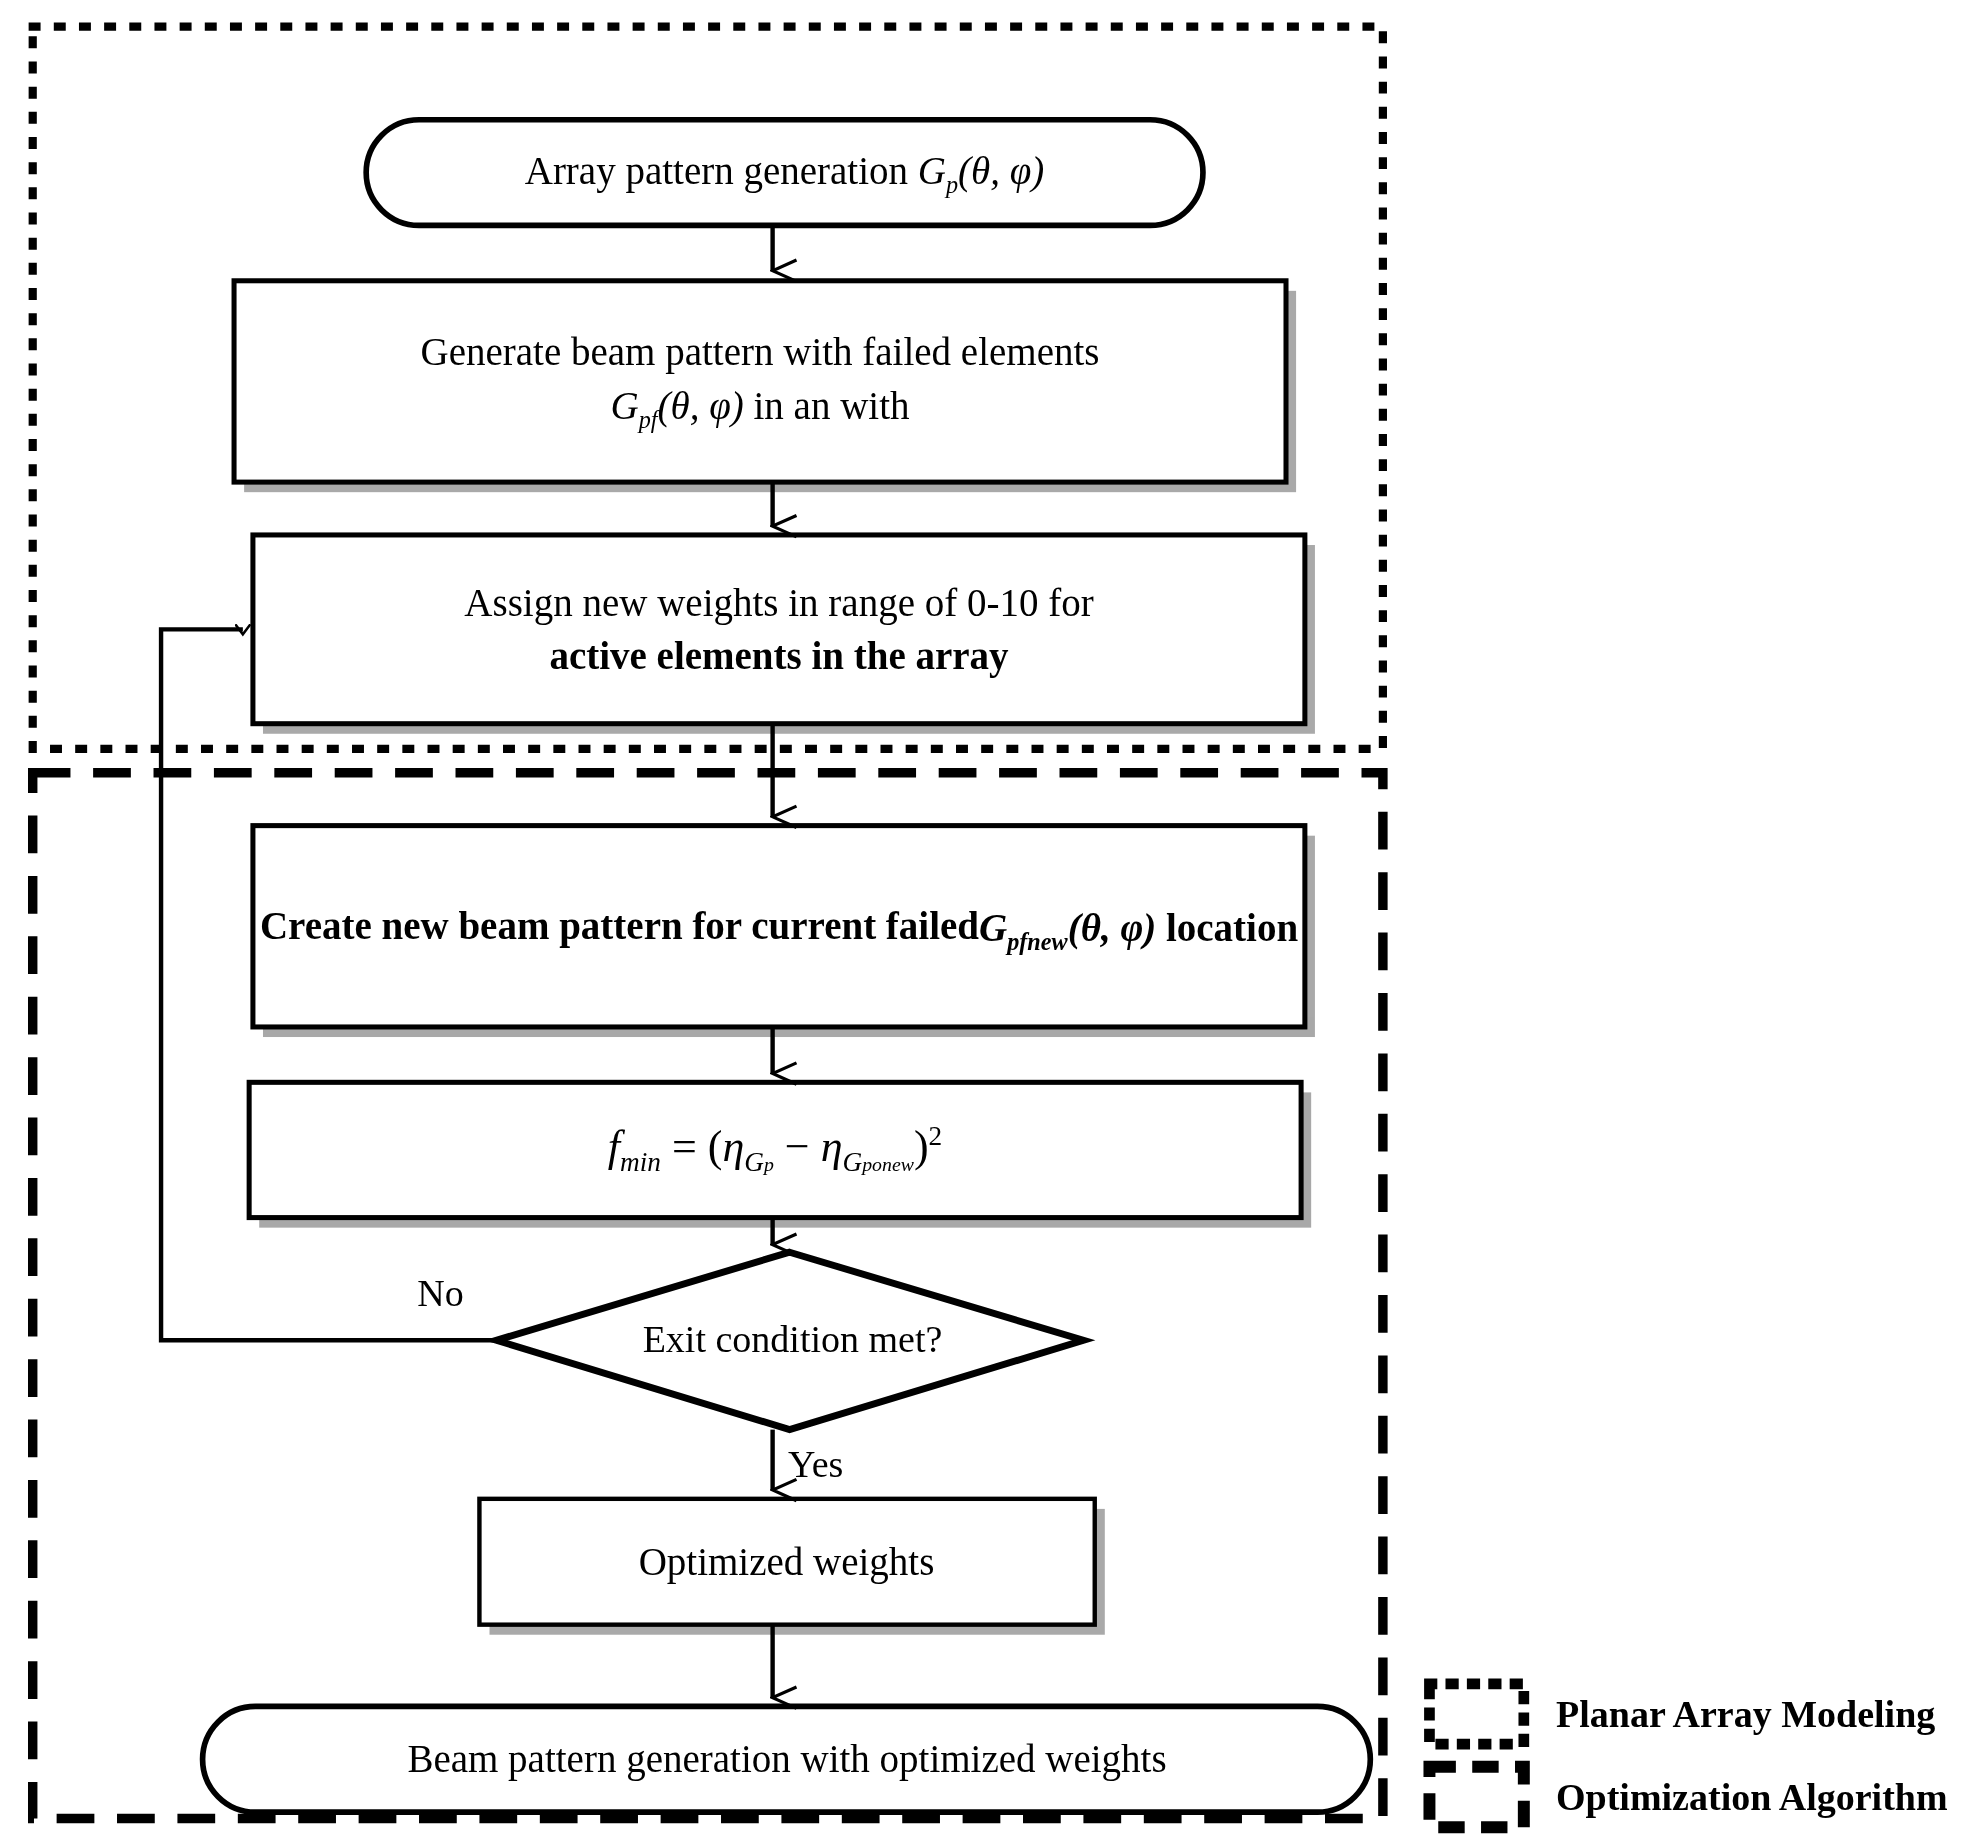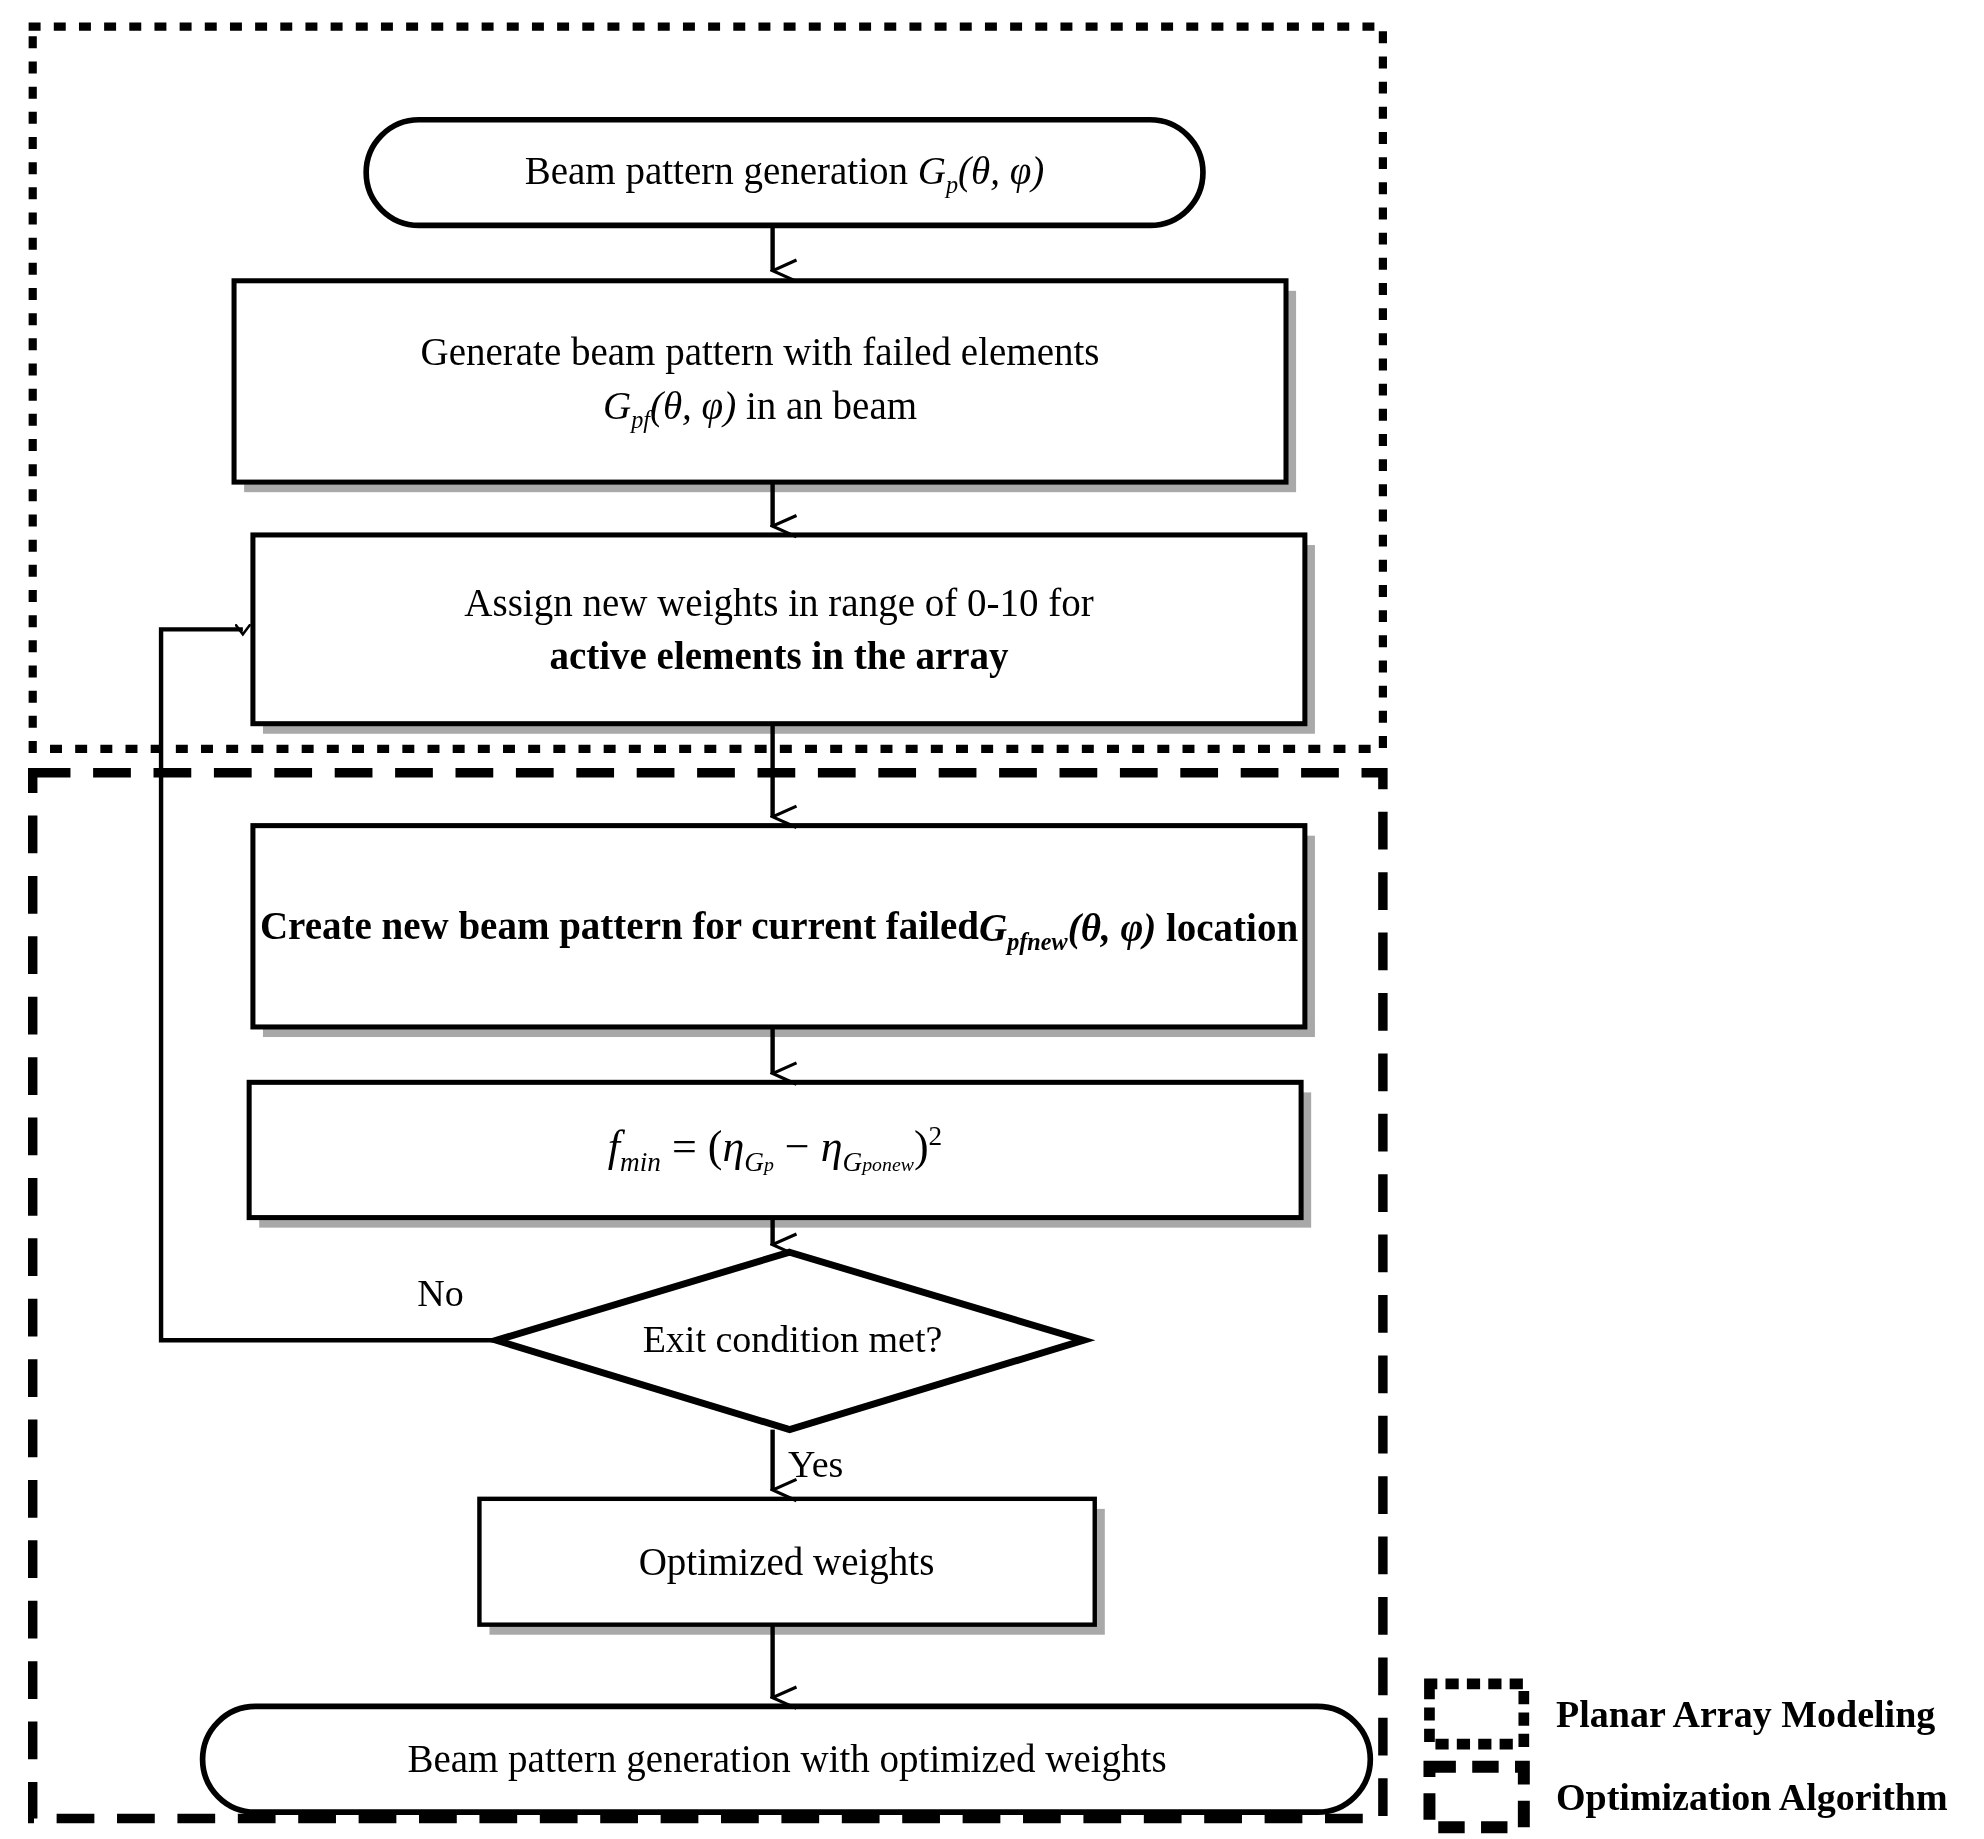--- a/index.html
+++ b/index.html
@@ -111,28 +111,28 @@
 
       <path d="M789,2130 L256,2130 L256,1000 L386,1000" marker-end="url(#arrow)"></path>
     </g>
 
     <rect x="2272" y="2676" width="150" height="96" fill="none" stroke="#000000" stroke-width="17" stroke-dasharray="4 30" stroke-linecap="square"></rect>
     <rect x="2272" y="2808" width="150" height="96" fill="none" stroke="#000000" stroke-width="19" stroke-dasharray="42 26" stroke-linecap="butt"></rect>
   </svg>
 
   <div class="node-text t-terminal" style="left:366px; top:120px; width:837px; height:106px;">
     <span>
-      <span>Beam pattern generation </span><span class="mi">G</span><span class="sub">p</span><span class="mi">(θ, φ)</span>
+      <span>Array pattern generation </span><span class="mi">G</span><span class="sub">p</span><span class="mi">(θ, φ)</span>
     </span>
   </div>
 
   <div class="node-text t-process" style="left:234px; top:281px; width:1052px; height:201px; flex-direction:column;">
     <div>Generate beam pattern with failed elements</div>
     <div style="margin-top:6.3px;">
-      <span class="mi">G</span><span class="sub">pf</span><span class="mi">(θ, φ)</span><span> in an beam</span>
+      <span class="mi">G</span><span class="sub">pf</span><span class="mi">(θ, φ)</span><span> in an with</span>
     </div>
   </div>
 
   <div class="node-text t-process" style="left:253px; top:535px; width:1052px; height:189px; flex-direction:column;">
     <div>Assign new weights in range of 0-10 for</div>
     <div style="margin-top:5px;font-weight:bold;">active elements in the array</div>
   </div>
 
   <div class="node-text t-process" style="left:253px; top:825px; width:1052px; height:201px; flex-direction:row;font-weight:bold;">
     <div>Create new beam pattern for current failed</div>

